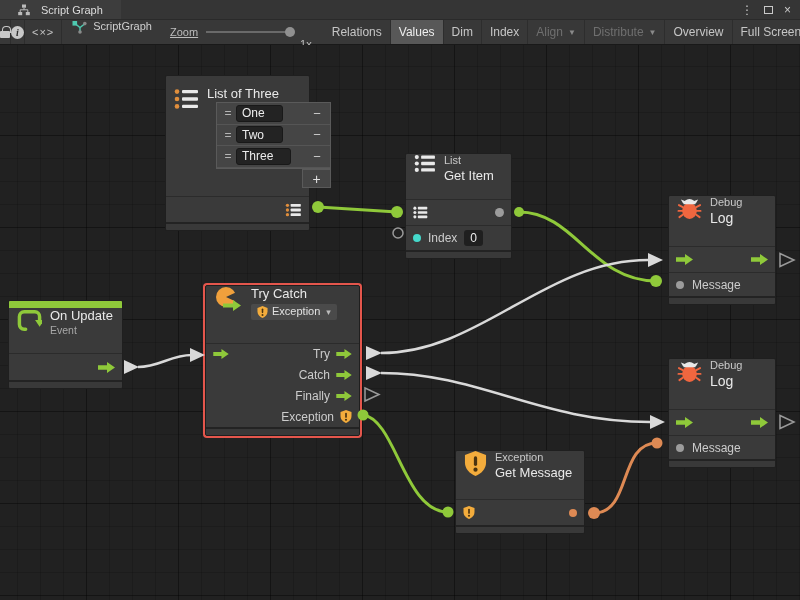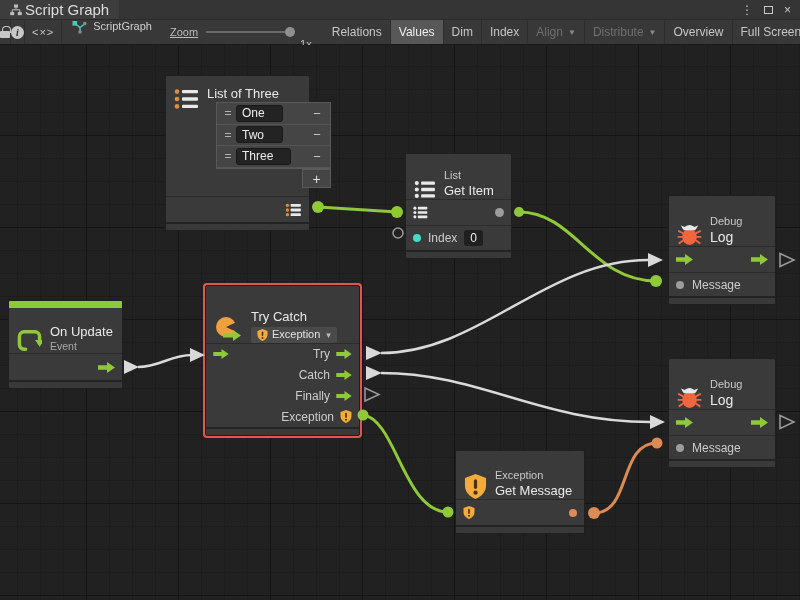--- a/index.html
+++ b/index.html
@@ -2,22 +2,22 @@
 <html><head>
 <meta charset="utf-8">
 <style>
   html,body{margin:0;padding:0;width:800px;height:600px;overflow:hidden;
     background:#212121;font-family:"Liberation Sans",sans-serif;
     -webkit-font-smoothing:antialiased;}
   *{box-sizing:border-box;}
 
   
   .tabbar{height:19px;background:#323232;display:flex;align-items:stretch;}
-  .tab{display:flex;align-items:center;gap:3px;padding:0 10px;background:#3d3d3d;
-    color:#dcdcdc;font-size:15px;}
+  .tab{display:flex;align-items:center;gap:11px;padding:0 18px;background:#3d3d3d;
+    color:#dcdcdc;font-size:11px;}
   .tab-rest{flex:1;background:#353535;}
   .winctl{display:flex;align-items:center;gap:11px;padding:0 9px;background:#353535;
     color:#c9c9c9;font-size:12px;}
   .winctl .glyph{line-height:1;}
   .max-box{width:9px;height:8px;border:1.4px solid #c9c9c9;display:inline-block;}
 
   
   .toolbar{height:26px;background:#383838;border-top:1px solid #2a2a2a;
     border-bottom:1px solid #191919;display:flex;align-items:stretch;
     font-size:12px;color:#c6c6c6;}
@@ -50,21 +50,21 @@
       linear-gradient(rgba(0,0,0,.30) 1px, transparent 1px),
       linear-gradient(90deg, rgba(0,0,0,.30) 1px, transparent 1px),
       linear-gradient(rgba(0,0,0,.14) 1px, transparent 1px),
       linear-gradient(90deg, rgba(0,0,0,.14) 1px, transparent 1px);
     background-size:92px 92px,92px 92px,23px 23px,23px 23px;
     background-position:-6px -2px,-6px -2px,-6px -2px,-6px -2px;}
 
   .node{position:absolute;background:#3a3a3a;border:1px solid #1f1f1f;border-radius:2px;
     color:#ddd;z-index:1;}
   .node.selected{box-shadow:0 0 0 2px #e4564c;}
-  .nhead{display:flex;align-items:flex-end;gap:8px;padding:0 8px;}
+  .nhead{display:flex;align-items:flex-start;gap:8px;padding:0 8px;}
   .ntexts{display:flex;flex-direction:column;justify-content:center;line-height:1.25;}
   .ntype{font-size:11px;color:#c9c9c9;}
   .ntitle{font-size:13px;color:#e9e9e9;}
   .nsub{font-size:10.5px;color:#a8a8a8;}
   .nrow{border-top:1px solid #2b2b2b;display:flex;align-items:center;padding:0 7px;}
   .nfoot{border-top:2px solid #232323;background:#393939;height:8px;border-radius:0 0 2px 2px;}
   .plabel{font-size:12px;color:#cccccc;}
   .dot{width:9px;height:9px;border-radius:50%;display:inline-block;flex:none;}
   .dot.gray{background:#9c9c9c;}
   .dot.teal{background:#45d9cb;}

